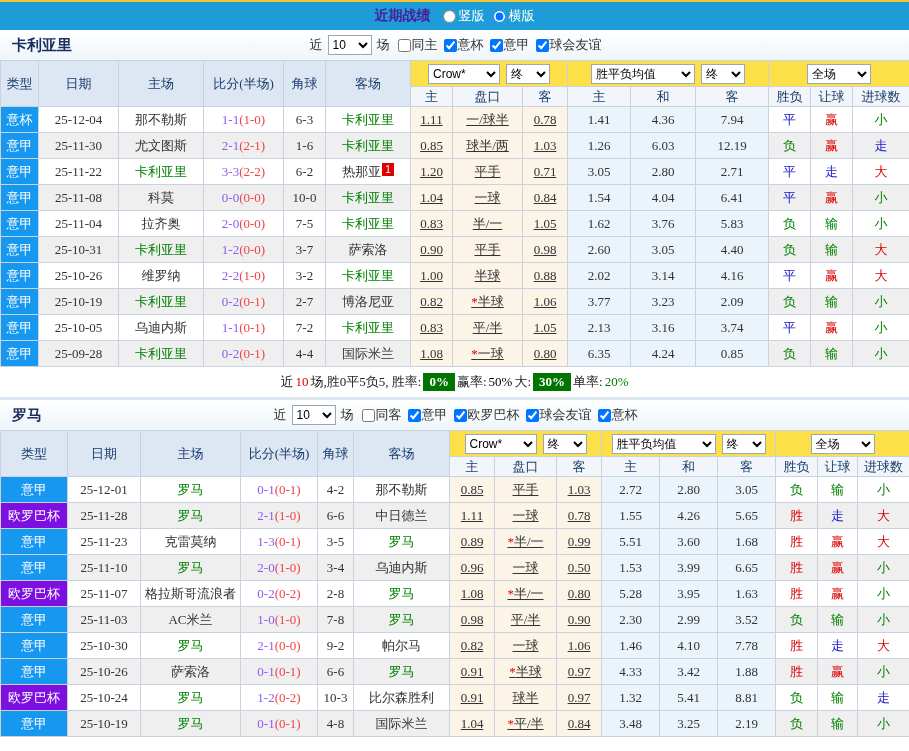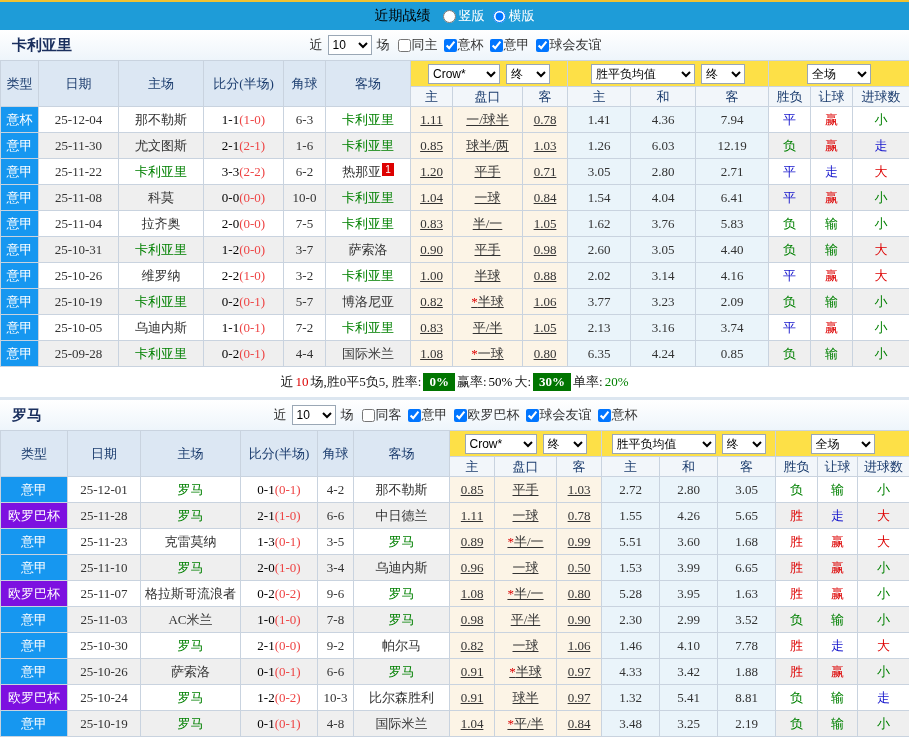--- a/index.html
+++ b/index.html
@@ -2,21 +2,21 @@
 <html><head>
 <meta charset="utf-8">
 <style>
   * { box-sizing: border-box; }
   html,body { margin:0; padding:0; }
   body { width:909px; background:#fff; font-family:"Liberation Serif","DejaVu Serif",serif; }
 
   
   .topbar { height:30px; background:#1E9CD8; border-top:2px solid #F2C230;
             display:flex; align-items:center; justify-content:center; }
-  .topbar-title { color:#000000; font-weight:normal; font-size:14px; margin-right:4px; }
+  .topbar-title { color:#4c1d95; font-weight:bold; font-size:14px; margin-right:4px; }
   .radio-opt { display:inline-flex; align-items:center; color:#fff; font-size:13px; cursor:pointer; }
   .radio-opt input { margin:0 3px 0 8px; }
 
   
   .sec-header { height:30px; display:flex; align-items:center; position:relative;
                 background:linear-gradient(#ffffff,#eef5fb); }
   .team-name { font-weight:bold; font-size:15px; color:#1A2F5E; padding-left:12px; }
   .filter { position:absolute; left:50%; transform:translateX(-50%);
             display:flex; align-items:center; font-size:13px; color:#333; white-space:nowrap; }
   .f-label { margin:0 2px; }
@@ -32,21 +32,21 @@
   th.hcell { background:#DCE7F3; color:#1B3C6E; font-weight:normal; height:26px; font-size:13px; }
   th.group { background:#fde047; height:26px; }
   th.sub  { background:#F2F6FA; color:#1B3C6E; font-weight:normal; height:20px; font-size:13px; }
   tbody td { height:26px; color:#333; border:1px solid #D8D8D8; background:#fff; }
   tbody tr.even td { background:#EFEFEF; }
   td.type-blue   { background:#1697F0 !important; color:#fff; }
   td.type-purple { background:#7D10E0 !important; color:#fff; }
   td.bg-cream { background:#FCF4E6 !important;text-decoration:underline; }
   td.bg-lblue { background:#EAF4FA !important; }
   .team-green { color:#008000; }
-  .score-ft { color:#000000; }
+  .score-ft { color:#8b5cf6; }
   .score-ht { color:#EE4444; }
   .star { color:#DD0000; }
   .c-red   { color:#DD0000; }
   .c-green { color:#008000; }
   .c-blue  { color:#1515CC; }
   .red-badge { display:inline-block; background:#DD0000; color:#fff; font-size:10px;
                line-height:13px; padding:0 3px; margin-left:1px; vertical-align:3px;
                font-family:"Liberation Sans",sans-serif; }
 
   
@@ -259,21 +259,21 @@
             <td class="bg-lblue">4.16</td>
             <td class="c-blue">平</td>
             <td class="c-red">赢</td>
             <td class="c-red">大</td>
           </tr>
           <tr class="even">
             <td class="type-blue">意甲</td>
             <td>25-10-19</td>
             <td class="team-cell"><span class="team-green">卡利亚里</span></td>
             <td><span class="score-ft">0-2</span><span class="score-ht">(0-1)</span></td>
-            <td>5-7</td>
+            <td>2-7</td>
             <td class="team-cell"><span>博洛尼亚</span></td>
             <td class="bg-cream">0.82</td>
             <td class="bg-cream"><span class="star">*</span>半球</td>
             <td class="bg-cream">1.06</td>
             <td class="bg-lblue">3.77</td>
             <td class="bg-lblue">3.23</td>
             <td class="bg-lblue">2.09</td>
             <td class="c-green">负</td>
             <td class="c-green">输</td>
             <td class="c-green">小</td>
@@ -465,21 +465,21 @@
             <td class="bg-lblue">6.65</td>
             <td class="c-red">胜</td>
             <td class="c-red">赢</td>
             <td class="c-green">小</td>
           </tr>
           <tr>
             <td class="type-purple">欧罗巴杯</td>
             <td>25-11-07</td>
             <td class="team-cell"><span>格拉斯哥流浪者</span></td>
             <td><span class="score-ft">0-2</span><span class="score-ht">(0-2)</span></td>
-            <td>9-6</td>
+            <td>2-8</td>
             <td class="team-cell"><span class="team-green">罗马</span></td>
             <td class="bg-cream">1.08</td>
             <td class="bg-cream"><span class="star">*</span>半/一</td>
             <td class="bg-cream">0.80</td>
             <td class="bg-lblue">5.28</td>
             <td class="bg-lblue">3.95</td>
             <td class="bg-lblue">1.63</td>
             <td class="c-red">胜</td>
             <td class="c-red">赢</td>
             <td class="c-green">小</td>

